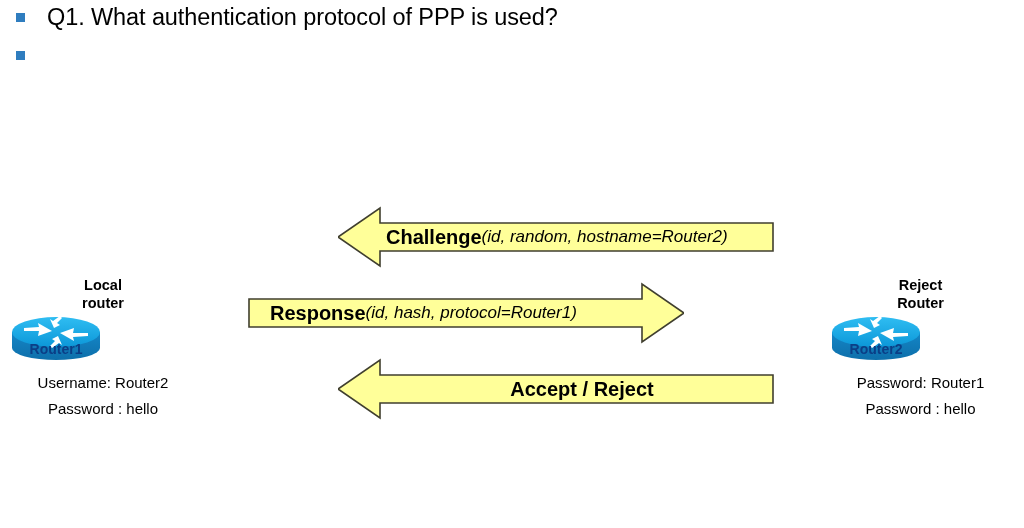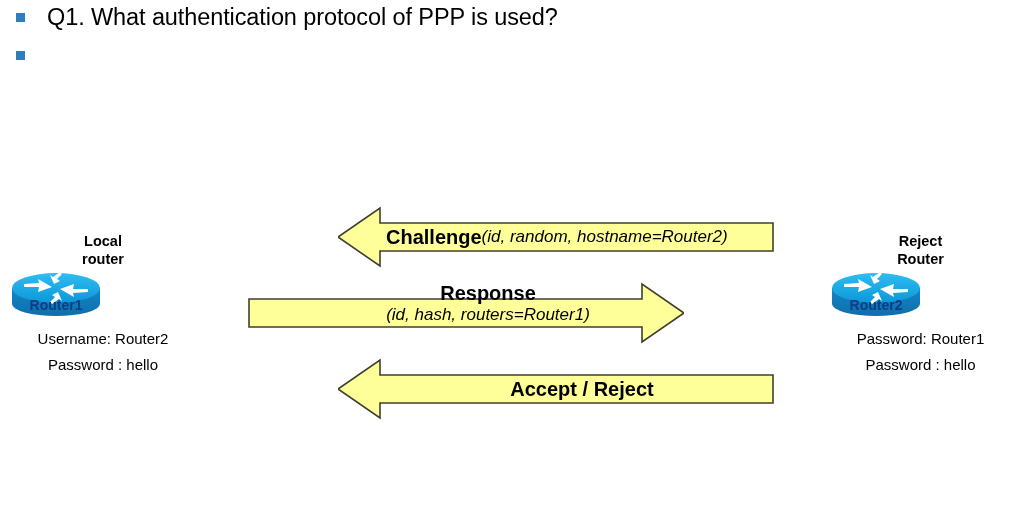--- a/index.html
+++ b/index.html
@@ -42,20 +42,21 @@
     line-height: 34px;
     font-weight: 400;
     letter-spacing: -0.1px;
     white-space: nowrap;
   }
 
   
   .node {
     position: absolute;
     text-align: center;
+    margin-top: 44px;
   }
   .node-title {
     font-size: 14.5px;
     font-weight: bold;
     line-height: 18px;
     white-space: nowrap;
   }
   .router-icon-wrap {
     height: 56px;
     display: flex;
@@ -94,21 +95,21 @@
   .lbl-bold {
     font-size: 20px;
     font-weight: bold;
   }
   .lbl-reg {
     font-size: 17px;
     font-weight: 400;
     font-style: italic;
   }
   .label-pad-challenge { padding-left: 48px; }
-  .label-pad-response  { padding-left: 22px; flex-direction: column; }
+  .label-pad-response  { padding-left: 22px; }
   .label-center { justify-content: center; padding-left: 26px; }
 
   .arrow-challenge { left: 338px; top: 206px; }
   .arrow-response  { left: 248px; top: 282px; }
   .arrow-accept    { left: 338px; top: 358px; text-decoration: underline; }
 </style>
 </head>
 <body>
 
 <div class="questions">
@@ -195,21 +196,21 @@
       <span class="lbl-reg"> (id, random, hostname=Router2)</span>
   </div>
 </div>
 
 <div class="arrow arrow-response">
   <svg width="436" height="62" viewBox="0 0 436 62">
     <polygon points="436,31 394,2 394,17 1,17 1,45 394,45 394,60" fill="#FFFF99" stroke="#403F2F" stroke-width="1.6" stroke-linejoin="miter"></polygon>
   </svg>
   <div class="arrow-label label-pad-response">
     <span class="lbl-bold">Response</span>
-      <span class="lbl-reg"> (id, hash, routers=Router1)</span>
+      <span class="lbl-reg"> (id, hash, protocol=Router1)</span>
   </div>
 </div>
 
 <div class="arrow arrow-accept">
   <svg width="436" height="62" viewBox="0 0 436 62">
     <polygon points="0,31 42,2 42,17 435,17 435,45 42,45 42,60" fill="#FFFF99" stroke="#403F2F" stroke-width="1.6" stroke-linejoin="miter"></polygon>
   </svg>
   <div class="arrow-label label-center">
     <span class="lbl-bold">Accept / Reject</span>
   </div>

